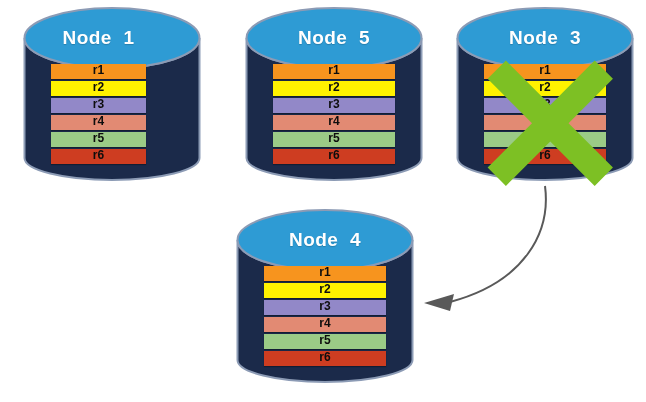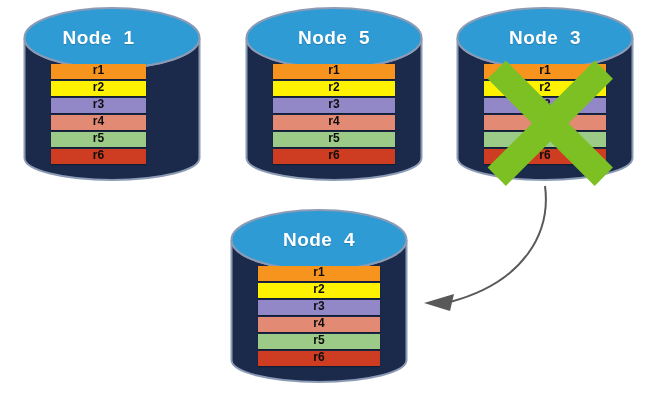--- a/index.html
+++ b/index.html
@@ -164,21 +164,21 @@
         <div class="row" style="background: rgb(206, 61, 33);">
           <span class="row-label" style="color: rgb(13, 13, 13);">r6</span>
         </div>
       </div>
       <svg class="cross-svg" width="128" height="140" viewBox="0 0 100 100" style="left: 29px; top: 46px;">
         <g fill="#7DC024">
           <polygon points="2,14 16,0 50,34 84,0 98,14 64,48 98,82 84,96 50,62 16,96 2,82 36,48" transform="translate(0,2) scale(1.02,1.02)"></polygon>
         </g>
       </svg>
     </div>
-    <div class="node" style="left: 230px; top: 208px; width: 178px; height: 176px;">
+    <div class="node" style="left: 236px; top: 208px; width: 178px; height: 176px;">
       <svg class="node-svg" width="178" height="176">
         <path d="M 1.5 32 L 1.5 152 A 87.5 22 0 0 0 176.5 152 L 176.5 32 A 87.5 30 0 0 1 1.5 32 Z" fill="#1B2A4A" stroke="#8C9BB5" stroke-width="2"></path>
         <ellipse cx="89" cy="32" rx="87.5" ry="30" fill="#2E9BD4" stroke="#8C9BB5" stroke-width="2"></ellipse>
       </svg>
       <div class="node-title" style="top: 21px;">Node  4</div>
       <div class="rows" style="top: 58px; padding-left: 28px; padding-right: 28px; box-sizing: border-box;">
         <div class="row" style="background: rgb(247, 148, 30);">
           <span class="row-label" style="color: rgb(13, 13, 13);">r1</span>
         </div>
         <div class="row" style="background: rgb(255, 242, 0);">

